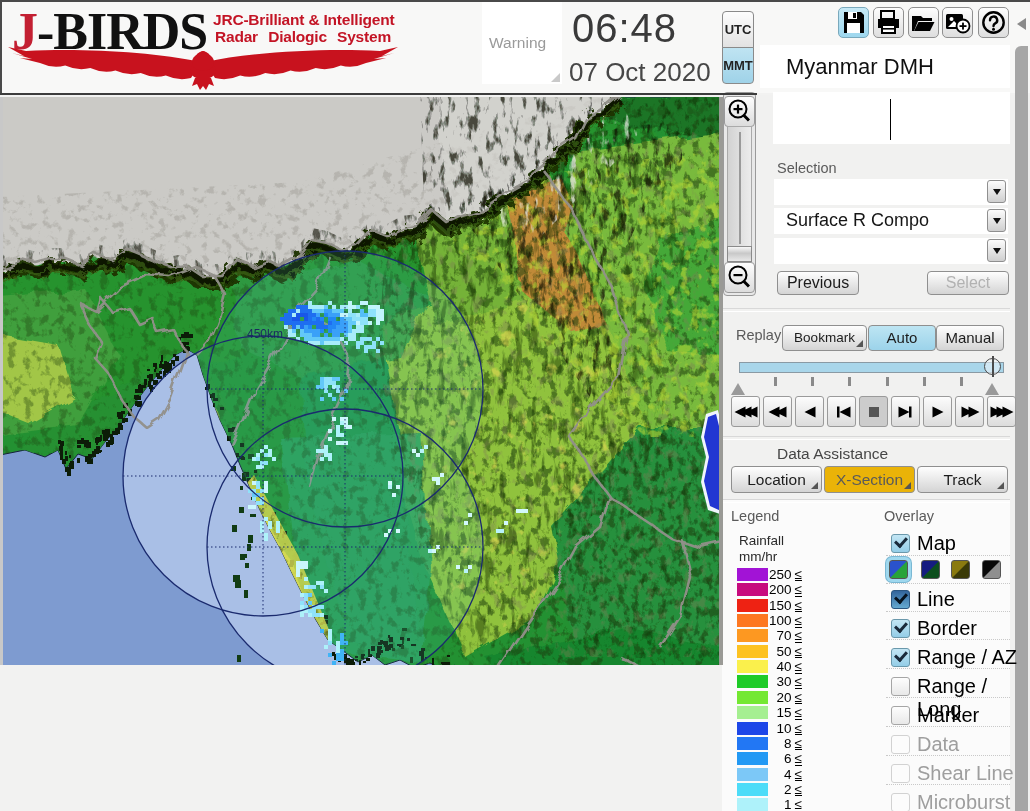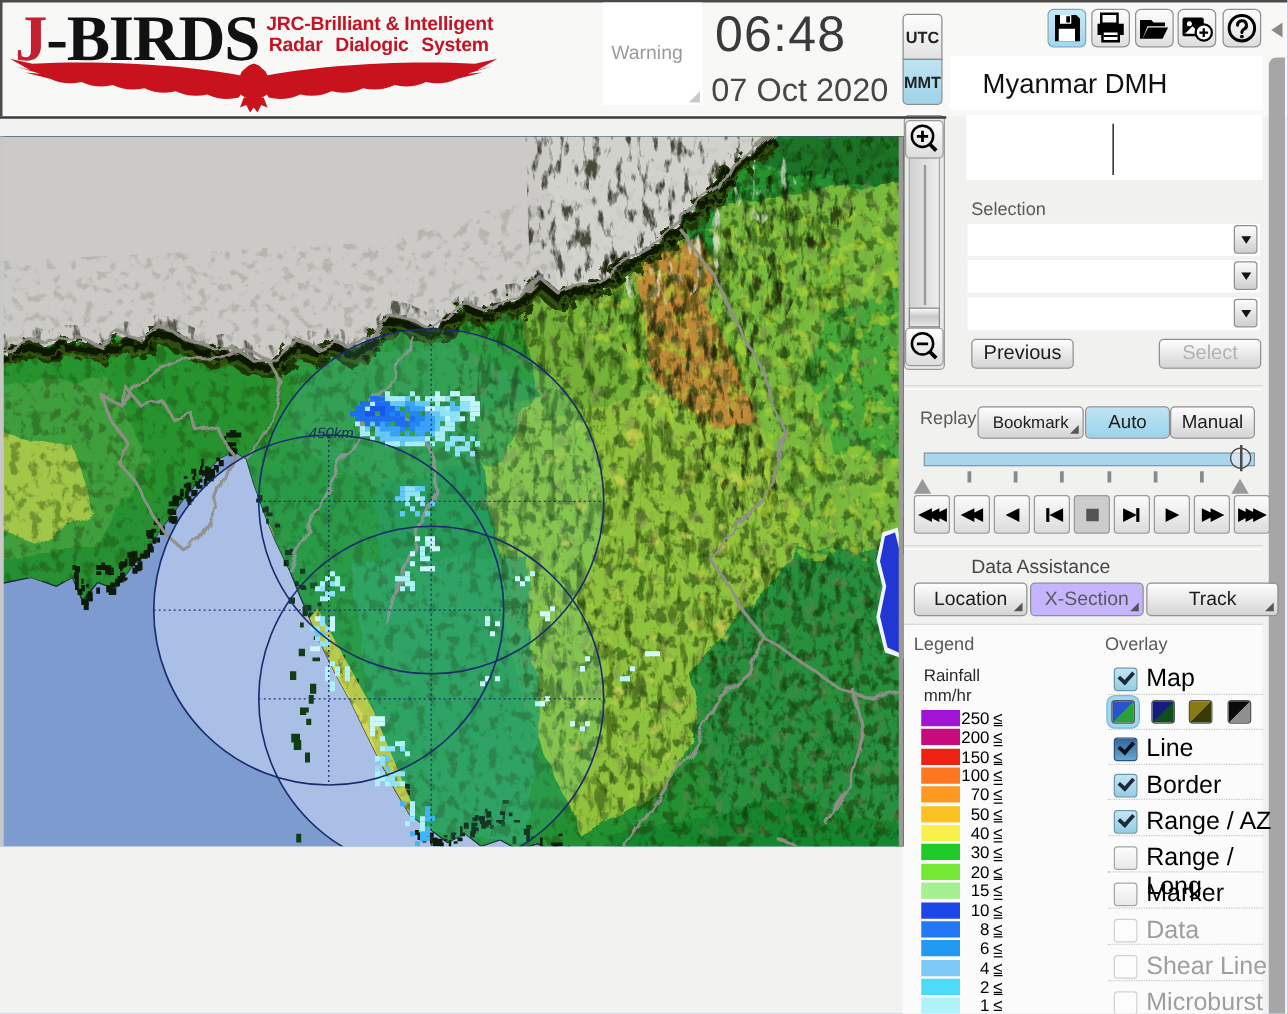--- a/index.html
+++ b/index.html
@@ -37,21 +37,21 @@
 .label{color:#5a5a5a;font-size:14.5px;}
 #sel-label{left:777px;top:160px;}
 .ddrow{left:774px;width:234px;height:26px;background:#fff;}
 .ddtext{font-size:18px;color:#161616;padding:2px 0 0 12px;}
 .ddbtn{position:absolute;right:2px;top:1px;width:19px;height:23px;border:1px solid #8f8f8f;
   border-radius:3px;background:linear-gradient(#fcfcfc,#cfcfcf);box-sizing:border-box;}
 .ddbtn:after{content:"";position:absolute;left:4.5px;top:8px;width:0;height:0;
   border:4px solid transparent;border-top:6px solid #111;}
 .btn{border:1px solid #8f8f8f;border-radius:4px;background:linear-gradient(#fefefe,#d4d4d4);
   box-sizing:border-box;text-align:center;color:#1c1c1c;}
-.btn.press{background:#c4b5fd;color:#5a5a5a;}
+.btn.press{background:#eab308;color:#5a5a5a;}
 .btn.blue{background:linear-gradient(#bde5f3,#9cd3ea);}
 .btn.dis{color:#b2b2b2;}
 .corner:after{content:"";position:absolute;right:3px;bottom:3px;width:0;height:0;
   border-left:7px solid transparent;border-bottom:7px solid #555;}
 #prev{left:777px;top:271px;width:82px;height:24px;font-size:16px;line-height:22px;}
 #select{left:927px;top:271px;width:82px;height:24px;font-size:16px;line-height:22px;}
 .sep{left:723px;width:287px;height:2px;border-top:1px solid #d8d8d8;border-bottom:1px solid #fff;}
 #replay-label{left:736px;top:327px;}
 #bookmark{left:782px;top:325px;width:85px;height:26px;font-size:13.5px;line-height:24px;}
 #auto{left:868px;top:325px;width:68px;height:26px;font-size:15px;line-height:24px;}
@@ -62,21 +62,21 @@
 #shline{left:992px;top:356px;width:1.5px;height:21px;background:#4a4a4a;}
 .tickt{top:376px;width:0;height:0;border:7px solid transparent;border-bottom:12px solid #9a9a9a;}
 .tick{top:377px;width:3px;height:9px;background:#8a8a8a;}
 .pbtn{top:396px;width:29px;height:31px;border:1px solid #9a9a9a;border-radius:3px;
   background:linear-gradient(#fcfcfc,#dcdcdc);box-sizing:border-box;}
 .pbtn.press{background:#cccccc;}
 .pbtn svg{position:absolute;left:0;top:0;}
 #da-label{left:731px;top:445px;font-size:15.5px;color:#464646;margin-left:46px;}
 #loc{left:731px;top:466px;width:91px;height:27px;font-size:15.5px;line-height:25px;}
 #xsec{left:824px;top:466px;width:91px;height:27px;font-size:15.5px;line-height:25px;}
-#track{left:917px;top:466px;width:106px;height:27px;font-size:15.5px;line-height:25px;}
+#track{left:917px;top:466px;width:91px;height:27px;font-size:15.5px;line-height:25px;}
 #leg-label{left:731px;top:508px;}
 #ov-label{left:884px;top:508px;}
 #rainfall{left:739px;top:533px;font-size:13.5px;color:#2a2a2a;}
 #mmhr{left:739px;top:549px;font-size:13.5px;color:#2a2a2a;}
 .sw{left:737px;width:31px;height:13px;}
 .swt{width:60px;text-align:right;font-size:13.5px;color:#000;}
 .leq{display:inline-block;border-bottom:1.5px solid #000;line-height:0.85;margin-left:3px;}
 .cb{left:891px;width:19px;height:19px;border:1px solid #8f8f8f;border-radius:3px;box-sizing:border-box;}
 .cb.on{background:linear-gradient(#c3e6f4,#94cde7);border-color:#6a98ab;}
 .cb.off{background:linear-gradient(#fdfdfd,#e8e8e8);border-color:#a5a5a5;}
@@ -164,20 +164,21 @@
 <div class="abs" id="gtri"></div>
 <div class="abs" id="mdmhbox"></div>
 <div class="abs" id="mdmh">Myanmar DMH</div>
 <div class="abs" id="cursorbox"></div>
 <div class="abs" id="cursor"></div>
 <div class="abs label" id="sel-label">Selection</div>
 <div class="abs ddrow" style="top:179px">
     <div class="ddbtn"></div>
   </div>
 <div class="abs ddrow" style="top:208px">
+    <div class="ddtext">Surface R Compo</div>
     <div class="ddbtn"></div>
   </div>
 <div class="abs ddrow" style="top:238px">
     <div class="ddtext"></div>
     <div class="ddbtn"></div>
   </div>
 <div class="abs btn" id="prev">Previous</div>
 <div class="abs btn dis" id="select">Select</div>
 <div class="abs sep" style="top:308px"></div>
 <div class="abs label" id="replay-label">Replay</div>
@@ -330,21 +331,21 @@
     </svg></div>
 <div class="abs" id="ztrack"></div>
 <div class="abs" id="zgroove"></div>
 <div class="abs" id="zhandle"></div>
 <div class="abs zbtn" style="top:262px"><svg width="29" height="29" viewBox="0 0 29 29">
       <circle cx="13" cy="12" r="8.5" fill="none" stroke="#000" stroke-width="2"></circle>
       <rect x="8.5" y="11" width="9" height="2.2" fill="#000"></rect>
       <rect x="18" y="17" width="8" height="3" fill="#000" transform="rotate(45 19 18.5)"></rect>
     </svg></div>
 
-<div class="abs" id="mapwrap" style="left:0;top:109px;width:723px;height:568px;overflow:hidden;background:#7e9bd0;font-style:italic;"><svg width="723" height="716" viewBox="0 0 723 716">
+<div class="abs" id="mapwrap" style="left:0;top:97px;width:723px;height:568px;overflow:hidden;background:#7e9bd0;"><svg width="723" height="716" viewBox="0 0 723 716">
 <defs>
 <filter id="rough" x="-6%" y="-6%" width="112%" height="112%">
   <feTurbulence type="fractalNoise" baseFrequency="0.04" numOctaves="3" seed="7"></feTurbulence>
   <feDisplacementMap in="SourceGraphic" scale="12"></feDisplacementMap>
 </filter>
 <filter id="rough2" x="-12%" y="-12%" width="124%" height="124%">
   <feTurbulence type="fractalNoise" baseFrequency="0.11" numOctaves="3" seed="11"></feTurbulence>
   <feDisplacementMap in="SourceGraphic" scale="15"></feDisplacementMap>
 </filter>
 <filter id="spk" x="0%" y="0%" width="100%" height="100%">

